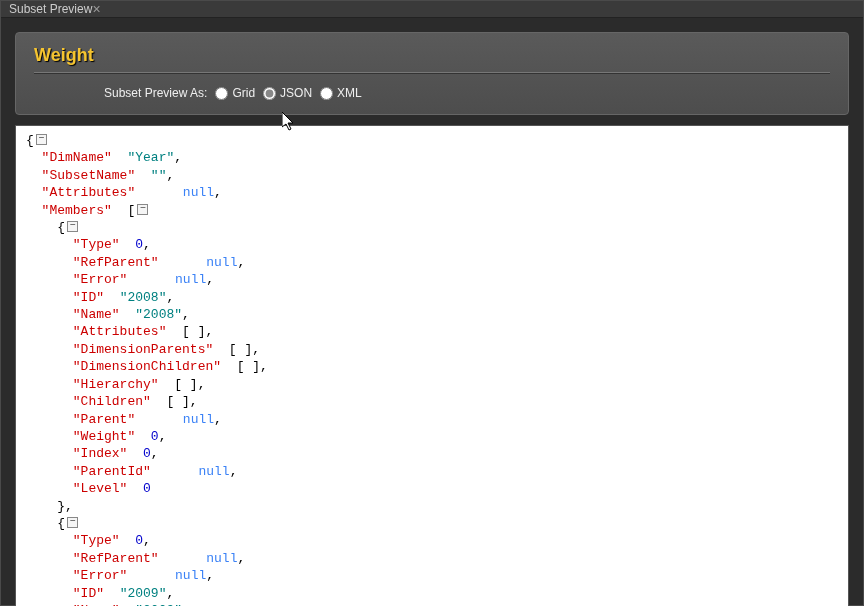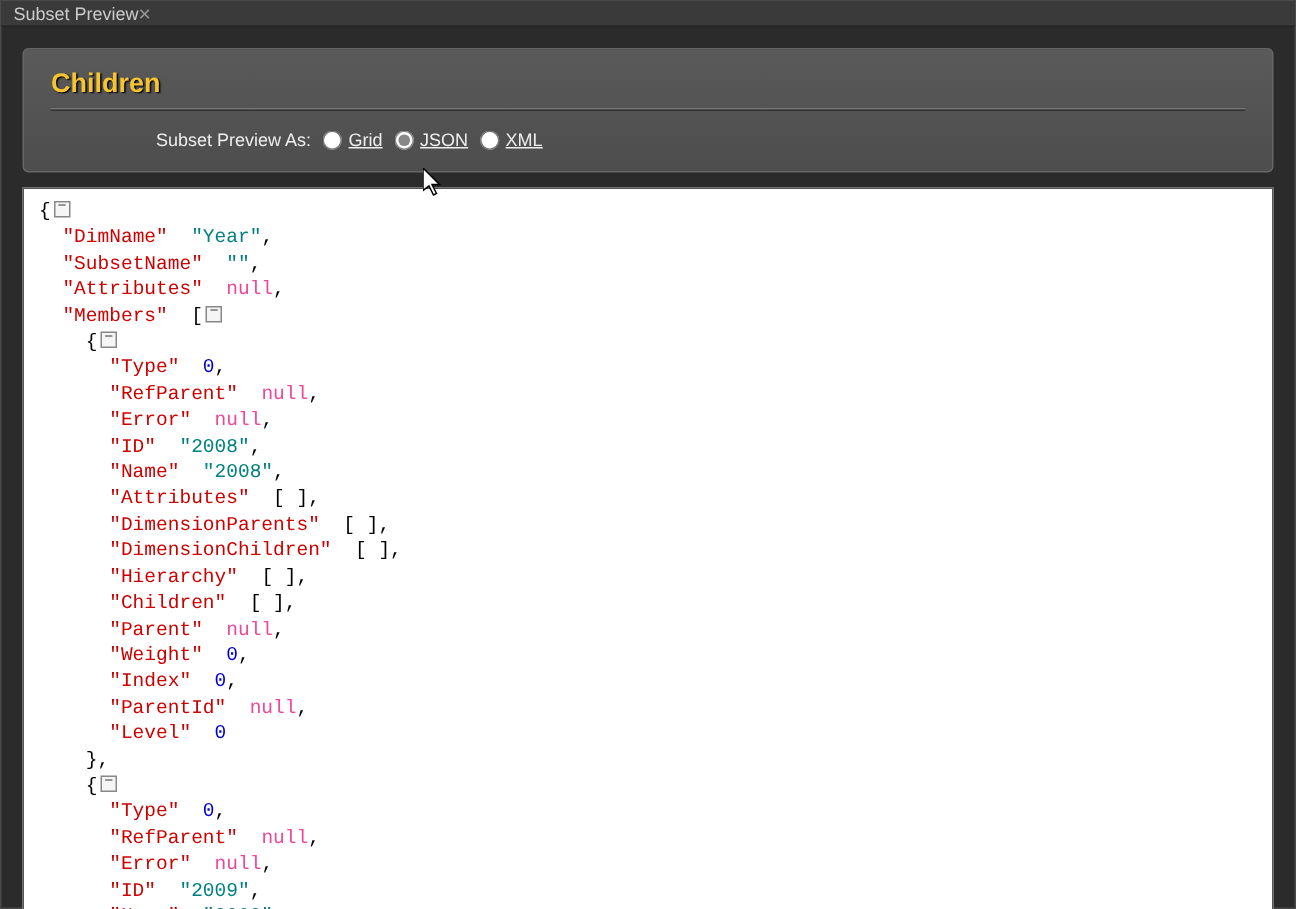--- a/index.html
+++ b/index.html
@@ -60,21 +60,21 @@
   margin: 6px 0 12px 0;
 }
 .radio-row {
   display: flex;
   align-items: center;
   gap: 8px;
   color: #eee;
   font-size: 12px;
   padding-left: 70px;
 }
-.radio-label { display: flex; align-items: center; gap: 4px; cursor: pointer; text-decoration: underline; }
+.radio-label { display: flex; align-items: center; gap: 4px; cursor: pointer; }
 input[type=radio] { accent-color: #888; }
 .json-area-wrap {
   flex: 1;
   background: #fff;
   border: 1px solid #555;
   position: relative;
   overflow: hidden;
 }
 .json-area {
   width: 100%;
@@ -83,21 +83,21 @@
   font-family: "Courier New", monospace;
   font-size: 13px;
   line-height: 1.34;
   overflow-y: scroll;
   white-space: pre;
   color: #000;
 }
 .k { color: #cc0000; }
 .s { color: #008080; }
 .n { color: #0000cc; }
-.kw { color: #ec4899; }
+.kw { color: #3b82f6; margin-left: 32px; }
 .p { color: #000; }
 .toggle {
   display: inline-block;
   width: 11px;
   height: 11px;
   border: 1px solid #888;
   background: #f5f5f5;
   color: #444;
   font-size: 10px;
   line-height: 8px;
@@ -125,21 +125,21 @@
 <div class="dialog">
 
   <div class="titlebar">
     <span>Subset Preview</span>
     <span class="close-x">×</span>
   </div>
 
   <div class="content-wrap">
 
     <div class="preview-card">
-      <div class="preview-title">Children</div>
+      <div class="preview-title">Weight</div>
       <hr class="preview-hr">
       <div class="radio-row">
         <span>Subset Preview As:</span>
         <label class="radio-label">
           <input type="radio" name="mode" style="">
           <span>Grid</span>
         </label>
         <label class="radio-label">
           <input type="radio" name="mode" checked="" style="">
           <span>JSON</span>

